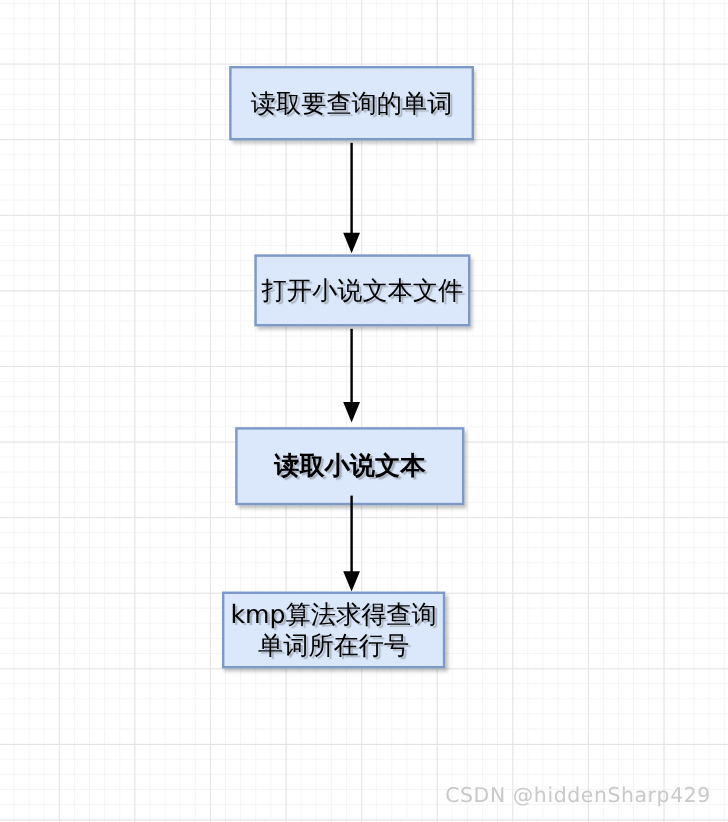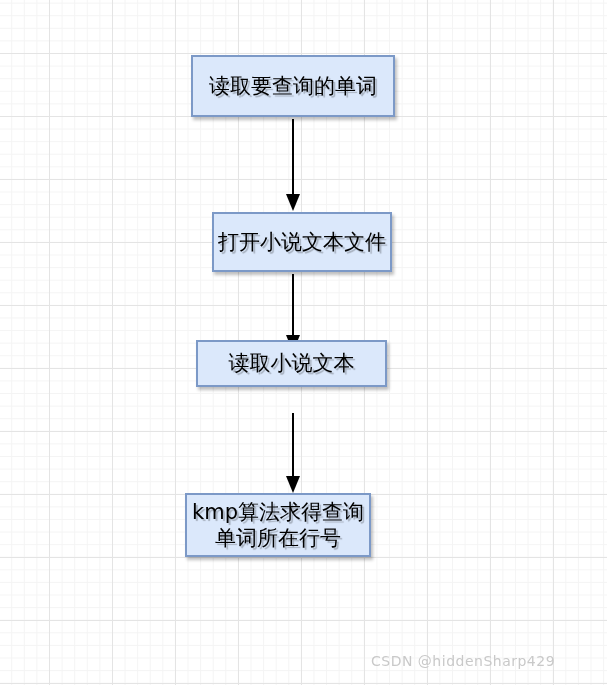--- a/index.html
+++ b/index.html
@@ -32,21 +32,21 @@
     justify-content: center;
     text-align: center;
     white-space: pre-line;
     font-size: 21px;
     line-height: 1.25;
     color: var(--node-text, #000000);
     text-shadow: 2px 2px 1px rgba(0, 0, 0, 0.25);
   }
   .node-1 { left: 191px; top: 55px;  width: 204px; height: 62px; }
   .node-2 { left: 212px; top: 212px; width: 180px; height: 60px; }
-  .node-3 { left: 196px; top: 340px; width: 191px; height: 47px; }
+  .node-3 { left: 196px; top: 356px; width: 191px; height: 65px; font-weight: bold; }
   .node-4 { left: 185px; top: 493px; width: 186px; height: 64px; }
 
   .edge-line {
     position: absolute;
     width: 2px;
     background: var(--arrow, #000000);
   }
   .edge-head {
     position: absolute;
     width: 0;
@@ -59,21 +59,21 @@
   .edge-1 .edge-head { left: 286px; top: 194px; }
   .edge-2 .edge-line { left: 292px; top: 274px; height: 62px; }
   .edge-2 .edge-head { left: 286px; top: 335px; }
   .edge-3 .edge-line { left: 292px; top: 413px; height: 64px; }
   .edge-3 .edge-head { left: 286px; top: 476px; }
 
   .watermark {
     position: absolute;
     left: 371px;
     top: 653px;
-    font-size: 14px;
+    font-size: 17px;
     color: var(--watermark-color, #c9c9c9);
     letter-spacing: 0.5px;
     white-space: nowrap;
   }
 </style>
 </head>
 <body>
 
 <div class="canvas">
 

